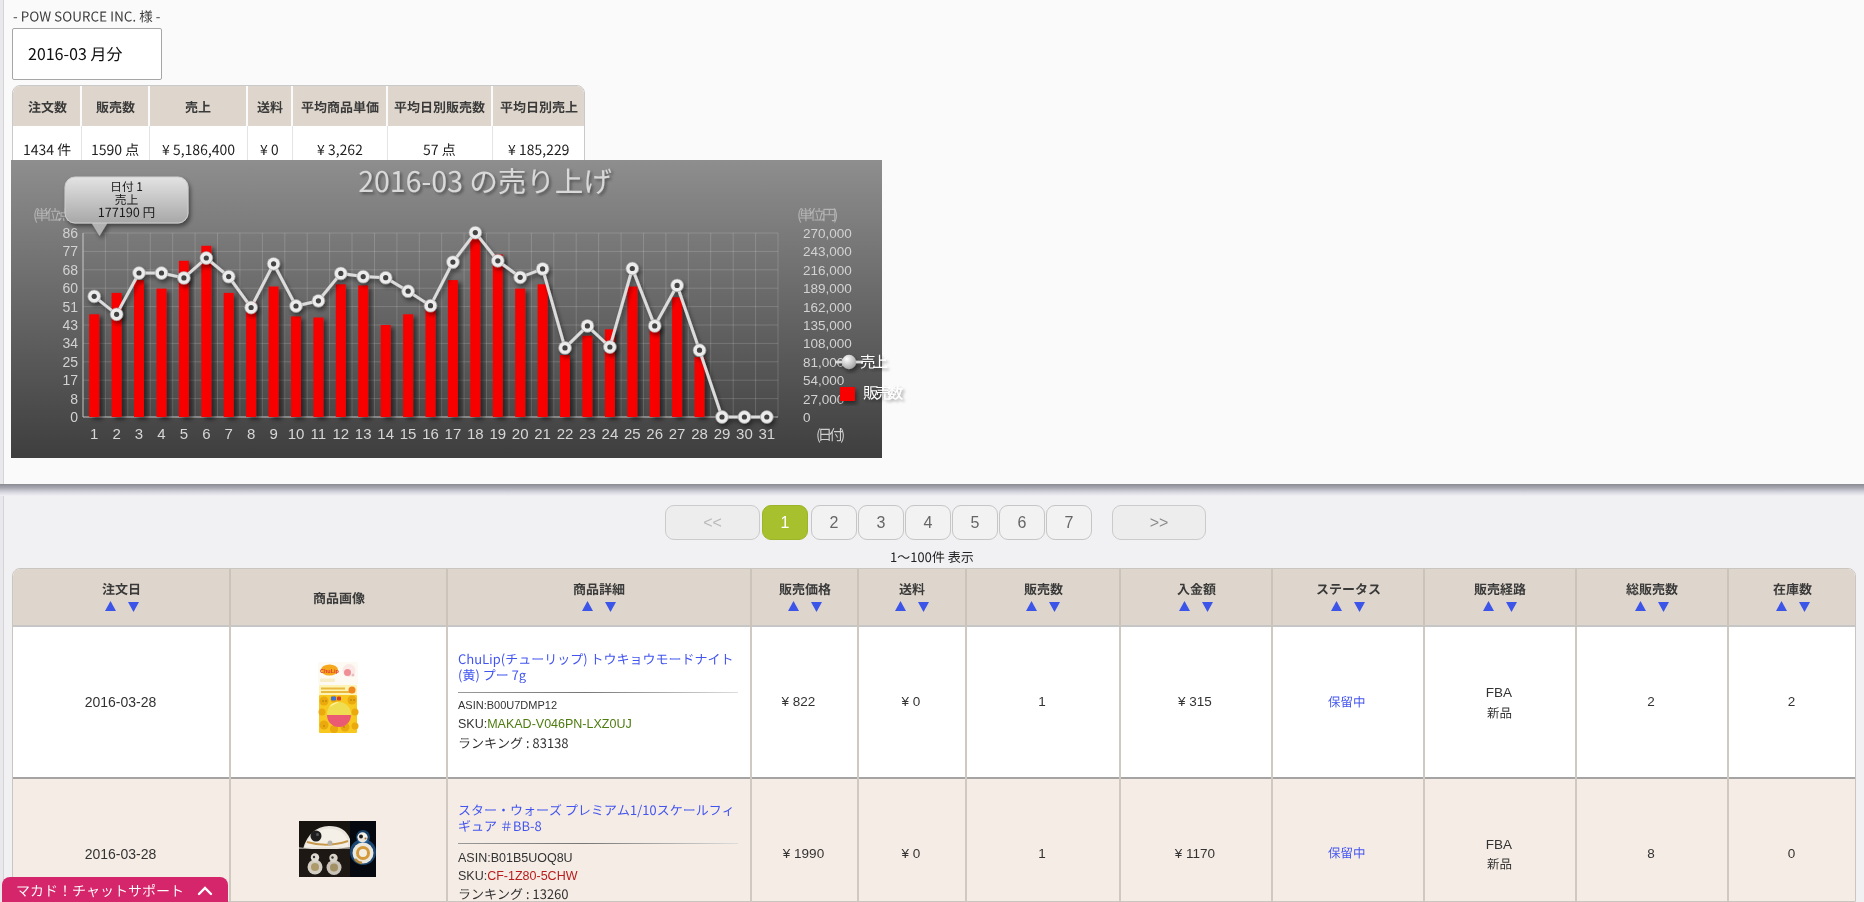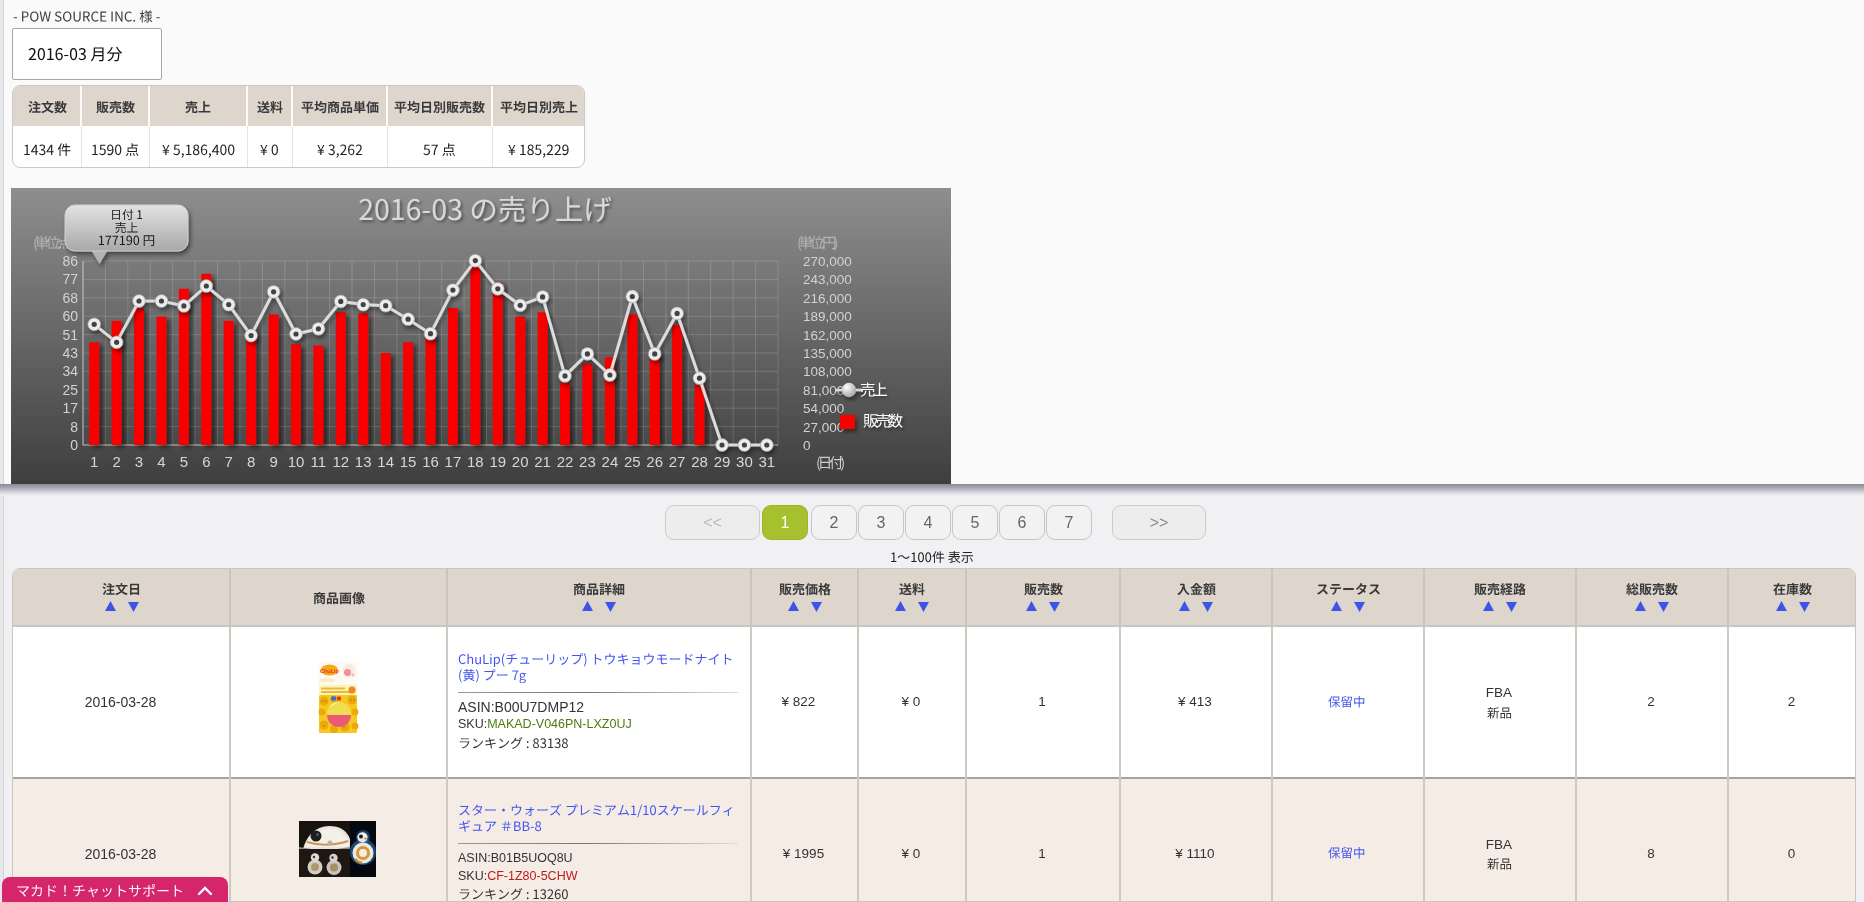--- a/index.html
+++ b/index.html
@@ -308,21 +308,21 @@
         <use href="#gR0031" transform="translate(10.9 14.0) scale(0.01400 -0.01400)"></use>
         <use href="#gR0038" transform="translate(18.7 14.0) scale(0.01400 -0.01400)"></use>
         <use href="#gR0035" transform="translate(26.4 14.0) scale(0.01400 -0.01400)"></use>
         <use href="#gR002c" transform="translate(34.2 14.0) scale(0.01400 -0.01400)"></use>
         <use href="#gR0032" transform="translate(38.1 14.0) scale(0.01400 -0.01400)"></use>
         <use href="#gR0032" transform="translate(45.9 14.0) scale(0.01400 -0.01400)"></use>
         <use href="#gR0039" transform="translate(53.6 14.0) scale(0.01400 -0.01400)"></use>
       </svg>
     </div>
   </div>
-<div class="abs" style="left:11px;top:188px;width:940px;height:298px;background:linear-gradient(180deg,#8e8e8e,#3e3e3e)"><svg width="940" height="298" viewBox="0 0 940 298" font-family="Liberation Sans, sans-serif">
+<div class="abs" style="left:11px;top:160px;width:871px;height:298px;background:linear-gradient(180deg,#8e8e8e,#3e3e3e)"><svg width="940" height="298" viewBox="0 0 940 298" font-family="Liberation Sans, sans-serif">
       <defs>
         <filter id="shb" x="-30%" y="-30%" width="160%" height="160%">
           <feDropShadow dx="3.5" dy="2.5" stdDeviation="2" flood-color="#000" flood-opacity="0.5"></feDropShadow>
         </filter>
         <filter id="shl" x="-30%" y="-30%" width="160%" height="160%">
           <feDropShadow dx="2" dy="3" stdDeviation="2" flood-color="#000" flood-opacity="0.45"></feDropShadow>
         </filter>
         <filter id="sht" x="-30%" y="-30%" width="160%" height="160%">
           <feDropShadow dx="2" dy="2" stdDeviation="1.5" flood-color="#000" flood-opacity="0.4"></feDropShadow>
         </filter>
@@ -808,41 +808,41 @@
       <use href="#gR0028" transform="translate(0.0 13.0) scale(0.01300 -0.01300)"></use>
       <use href="#gR9ec4" transform="translate(4.4 13.0) scale(0.01300 -0.01300)"></use>
       <use href="#gR0029" transform="translate(17.4 13.0) scale(0.01300 -0.01300)"></use>
       <use href="#gR30d7" transform="translate(24.7 13.0) scale(0.01300 -0.01300)"></use>
       <use href="#gR30fc" transform="translate(37.7 13.0) scale(0.01300 -0.01300)"></use>
       <use href="#gR0037" transform="translate(53.6 13.0) scale(0.01300 -0.01300)"></use>
       <use href="#gR0067" transform="translate(60.8 13.0) scale(0.01300 -0.01300)"></use>
     </svg>
   </div>
 <div class="abs" style="left:458px;top:691.5px;width:280px;height:1px;background:linear-gradient(90deg,#999,#777 45%,#ddd)"></div>
-<div class="abs" style="left:458px;top:699.4px;font-size:14px;color:#333">ASIN:B00U7DMP12</div>
+<div class="abs" style="left:458px;top:699.4px;font-size:11px;color:#333">ASIN:B00U7DMP12</div>
 <div class="abs" style="left:458px;top:717.1px;font-size:12.5px;color:#333">SKU:<span style="color:#4d7c0f">MAKAD-V046PN-LXZ0UJ</span></div>
 <div style="position:absolute;left:458.0px;top:734.5px;">
     <svg width="112" height="16" viewBox="0 0 112 16" style="display:block" fill="#333">
       <use href="#gR30e9" transform="translate(0.0 13.0) scale(0.01300 -0.01300)"></use>
       <use href="#gR30f3" transform="translate(13.0 13.0) scale(0.01300 -0.01300)"></use>
       <use href="#gR30ad" transform="translate(26.0 13.0) scale(0.01300 -0.01300)"></use>
       <use href="#gR30f3" transform="translate(39.0 13.0) scale(0.01300 -0.01300)"></use>
       <use href="#gR30b0" transform="translate(52.0 13.0) scale(0.01300 -0.01300)"></use>
       <use href="#gR003a" transform="translate(67.9 13.0) scale(0.01300 -0.01300)"></use>
       <use href="#gR0038" transform="translate(74.4 13.0) scale(0.01300 -0.01300)"></use>
       <use href="#gR0033" transform="translate(81.7 13.0) scale(0.01300 -0.01300)"></use>
       <use href="#gR0031" transform="translate(88.9 13.0) scale(0.01300 -0.01300)"></use>
       <use href="#gR0033" transform="translate(96.1 13.0) scale(0.01300 -0.01300)"></use>
       <use href="#gR0038" transform="translate(103.3 13.0) scale(0.01300 -0.01300)"></use>
     </svg>
   </div>
 <div class="abs" style="left:750.0px;top:694.0px;width:97px;text-align:center;font-size:13.5px;color:#333">¥ 822</div>
 <div class="abs" style="left:857.0px;top:694.0px;width:108px;text-align:center;font-size:13.5px;color:#333">¥ 0</div>
 <div class="abs" style="left:965.0px;top:694.0px;width:154px;text-align:center;font-size:13.5px;color:#333">1</div>
-<div class="abs" style="left:1119.0px;top:694.0px;width:152px;text-align:center;font-size:13.5px;color:#333">¥ 413</div>
+<div class="abs" style="left:1119.0px;top:694.0px;width:152px;text-align:center;font-size:13.5px;color:#333">¥ 315</div>
 <div style="position:absolute;left:1328.2px;top:693.5px;">
     <svg width="38" height="16" viewBox="0 0 38 16" style="display:block" fill="#4254ef">
       <use href="#gR4fdd" transform="translate(0.0 12.5) scale(0.01250 -0.01250)"></use>
       <use href="#gR7559" transform="translate(12.5 12.5) scale(0.01250 -0.01250)"></use>
       <use href="#gR4e2d" transform="translate(25.0 12.5) scale(0.01250 -0.01250)"></use>
     </svg>
   </div>
 <div class="abs" style="left:1423.0px;top:685.0px;width:152px;text-align:center;font-size:13.5px;color:#333">FBA</div>
 <div style="position:absolute;left:1486.5px;top:704.5px;">
     <svg width="26" height="16" viewBox="0 0 26 16" style="display:block" fill="#333">
@@ -934,24 +934,24 @@
       <use href="#gR30f3" transform="translate(39.0 13.0) scale(0.01300 -0.01300)"></use>
       <use href="#gR30b0" transform="translate(52.0 13.0) scale(0.01300 -0.01300)"></use>
       <use href="#gR003a" transform="translate(67.9 13.0) scale(0.01300 -0.01300)"></use>
       <use href="#gR0031" transform="translate(74.4 13.0) scale(0.01300 -0.01300)"></use>
       <use href="#gR0033" transform="translate(81.7 13.0) scale(0.01300 -0.01300)"></use>
       <use href="#gR0032" transform="translate(88.9 13.0) scale(0.01300 -0.01300)"></use>
       <use href="#gR0036" transform="translate(96.1 13.0) scale(0.01300 -0.01300)"></use>
       <use href="#gR0030" transform="translate(103.3 13.0) scale(0.01300 -0.01300)"></use>
     </svg>
   </div>
-<div class="abs" style="left:750.0px;top:845.5px;width:107px;text-align:center;font-size:13.5px;color:#333">¥ 1995</div>
+<div class="abs" style="left:750.0px;top:845.5px;width:107px;text-align:center;font-size:13.5px;color:#333">¥ 1990</div>
 <div class="abs" style="left:857.0px;top:845.5px;width:108px;text-align:center;font-size:13.5px;color:#333">¥ 0</div>
 <div class="abs" style="left:965.0px;top:845.5px;width:154px;text-align:center;font-size:13.5px;color:#333">1</div>
-<div class="abs" style="left:1119.0px;top:845.5px;width:152px;text-align:center;font-size:13.5px;color:#333">¥ 1110</div>
+<div class="abs" style="left:1119.0px;top:845.5px;width:152px;text-align:center;font-size:13.5px;color:#333">¥ 1170</div>
 <div style="position:absolute;left:1328.2px;top:845.0px;">
     <svg width="38" height="16" viewBox="0 0 38 16" style="display:block" fill="#4254ef">
       <use href="#gR4fdd" transform="translate(0.0 12.5) scale(0.01250 -0.01250)"></use>
       <use href="#gR7559" transform="translate(12.5 12.5) scale(0.01250 -0.01250)"></use>
       <use href="#gR4e2d" transform="translate(25.0 12.5) scale(0.01250 -0.01250)"></use>
     </svg>
   </div>
 <div class="abs" style="left:1423.0px;top:836.5px;width:152px;text-align:center;font-size:13.5px;color:#333">FBA</div>
 <div style="position:absolute;left:1486.5px;top:856.0px;">
     <svg width="26" height="16" viewBox="0 0 26 16" style="display:block" fill="#333">

